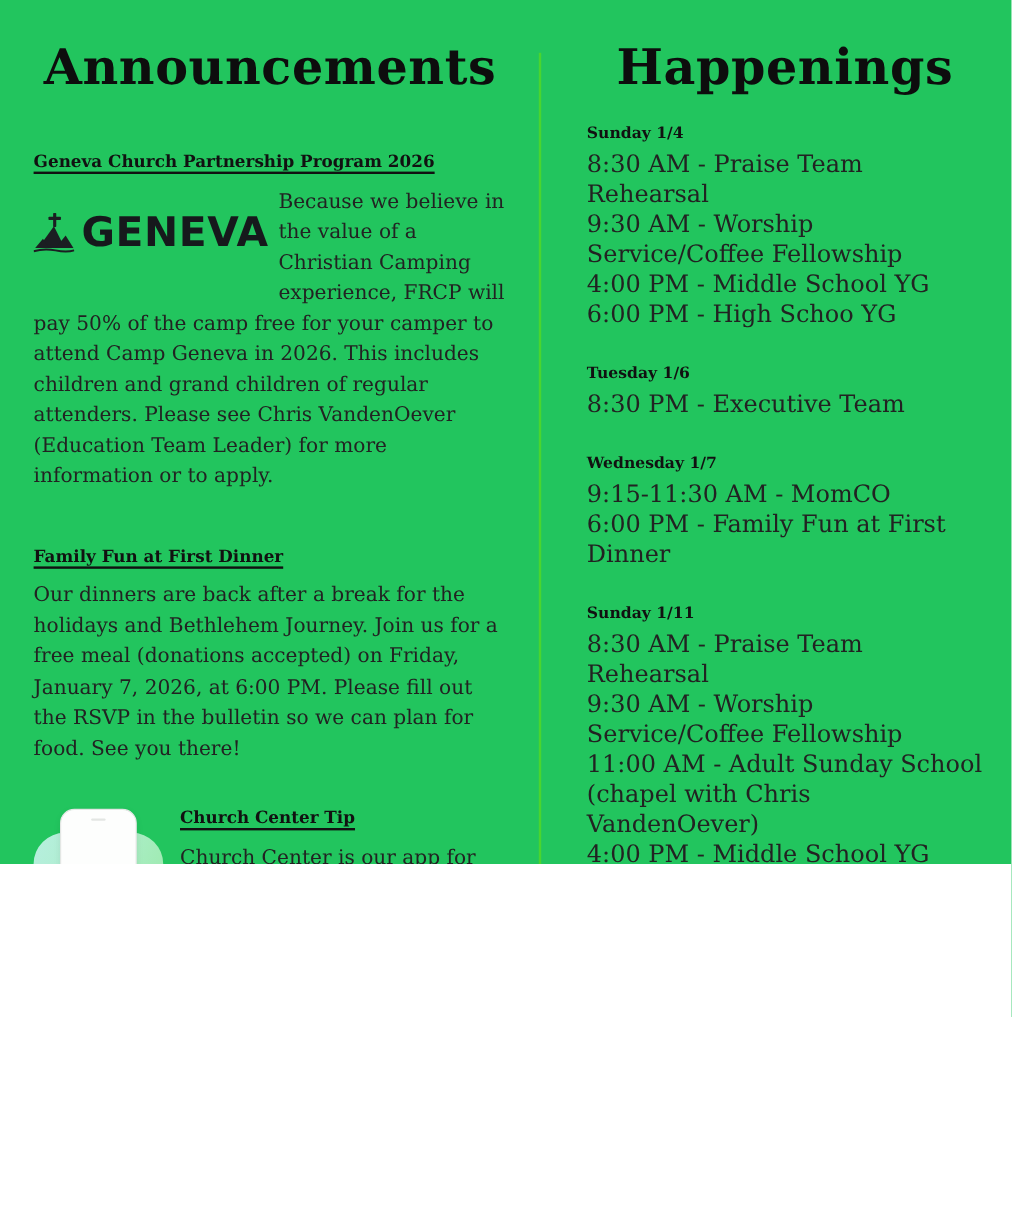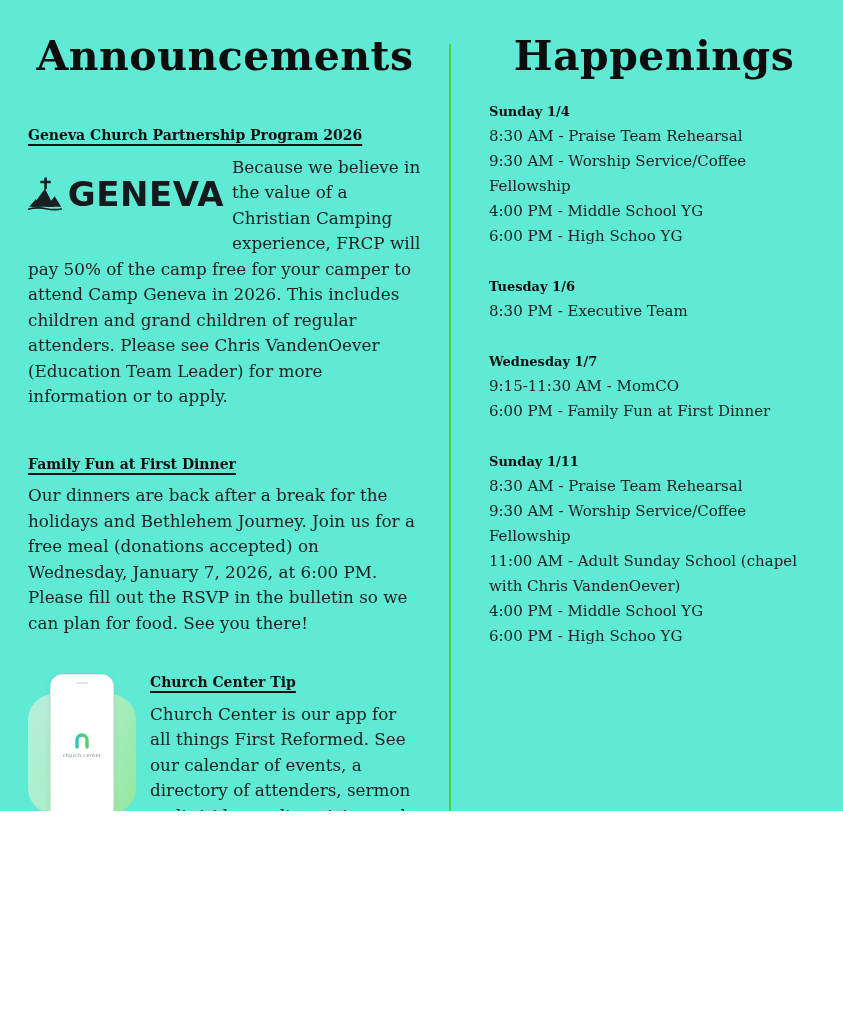--- a/index.html
+++ b/index.html
@@ -1,19 +1,19 @@
 <!DOCTYPE html>
 <html><head>
 <meta charset="utf-8">
 <style>
   html,body{margin:0;padding:0;background:#ffffff;}
   .page{
     position:relative;
-    width:843px;height:811px;
-    background:#5eead4;
+    width:843px;height:720px;
+    background:#22c55e;
     font-family:"DejaVu Serif", serif;
     color:#1f1f1f;
     overflow:hidden;
   }
   
   .col-left{position:absolute;left:28px;top:34px;width:394px;}
   .col-right{position:absolute;left:489px;top:34px;width:330px;}
   .divider{position:absolute;left:449px;top:44px;width:2px;height:908px;background:#4ad52f;}
 
   .col-title{
@@ -73,21 +73,21 @@
   }
   .cc-label{
     font-family:"DejaVu Sans", sans-serif;
     font-size:5px;color:#7d8c84;letter-spacing:.3px;
   }
 
   
   .happenings{margin-top:20px;}
   .day-block{margin-bottom:25px;}
   .day-header{font-size:13px;font-weight:700;line-height:25px;color:#111;}
-  .event-line{font-size:15px;line-height:25px;color:#222;}
+  .event-line{font-size:20px;line-height:25px;color:#222;}
 </style>
 </head>
 <body>
 
 <div class="page">
 
   <div class="col-left">
     <h1 class="col-title">Announcements</h1>
 
     <div class="section sec-geneva">
@@ -106,21 +106,21 @@
           </svg>
           <span class="geneva-text">GENEVA</span>
         </span>
         <span>Because we believe in the value of a Christian Camping experience, FRCP will pay 50% of the camp free for your camper to attend Camp Geneva in 2026. This includes children and grand children of regular attenders. Please see Chris VandenOever (Education Team Leader) for more information or to apply.</span>
       </div>
     </div>
 
     <div class="section sec-family">
       <h2>Family Fun at First Dinner</h2>
       <div class="para">
-        <span>Our dinners are back after a break for the holidays and Bethlehem Journey. Join us for a free meal (donations accepted) on Wednesday, January 7, 2026, at 6:00 PM. Please fill out the RSVP in the bulletin so we can plan for food. See you there!</span>
+        <span>Our dinners are back after a break for the holidays and Bethlehem Journey. Join us for a free meal (donations accepted) on Friday, January 7, 2026, at 6:00 PM. Please fill out the RSVP in the bulletin so we can plan for food. See you there!</span>
       </div>
     </div>
 
     <div class="section sec-church">
       <div class="phone-float">
         <div class="phone-blob"></div>
         <div class="phone-body">
           <div class="phone-speaker"></div>
           <div class="phone-screen-logo">
             <svg width="18" height="18" viewBox="0 0 18 18" aria-hidden="true">

